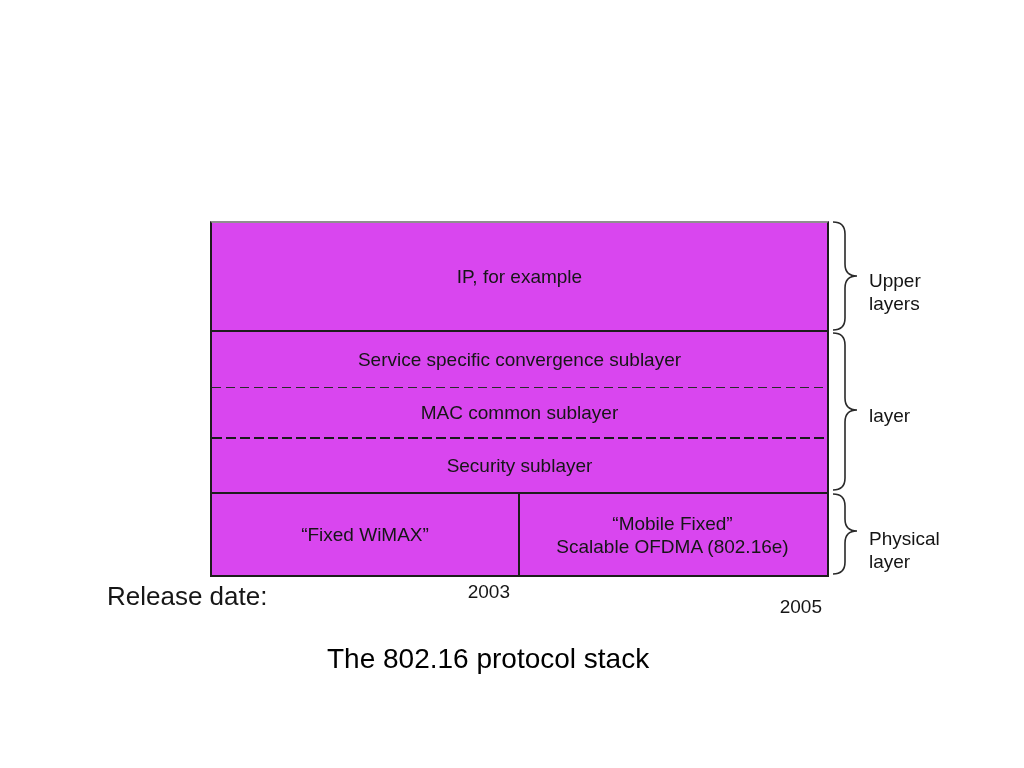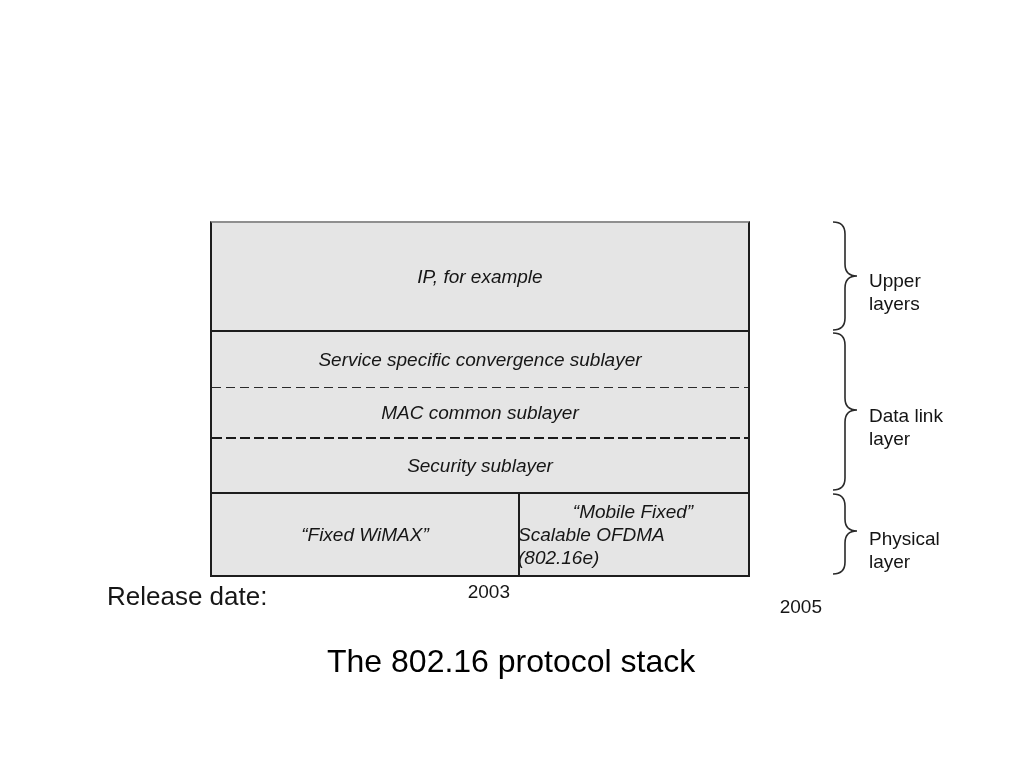--- a/index.html
+++ b/index.html
@@ -10,26 +10,25 @@
     color: #111111;
     position: relative;
     overflow: hidden;
   }
   .slide { position: absolute; inset: 0; }
 
   
   .stack-box {
     position: absolute;
     left: 210px; top: 221px;
-    width: 540px; height: 356px;
+    width: 619px; height: 356px;
     box-sizing: border-box;
     border: 2px solid #1d1d1d;
     border-top: 2px solid #8f8f8f;
-    background: #e5e5e5;
-    font-style: italic;
+    background: #d946ef;
   }
   .stack-box .txt {
     position: absolute; left: 0; width: 100%;
     display: flex; align-items: center; justify-content: center;
     font-size: 19px; color: #161616; text-align: center;
   }
   .row-ip       { top: 0px;   height: 107px; }
   .row-service  { top: 109px; height: 55px; }
   .row-mac      { top: 165px; height: 49px; }
   .row-security { top: 216px; height: 53px; }
@@ -79,21 +78,21 @@
     position: absolute; left: 88px; top: 581px;
     font-size: 26px; color: #161616; margin-left: 19px;
   }
   .year { position: absolute; top: 581px; font-size: 19px; text-align: right; color: #161616; }
   .year-2003 { left: 202px; width: 308px; }
   .year-2005 { left: 520px; width: 302px; margin-top: 15px; }
 
   
   .caption {
     position: absolute; left: 327px; top: 643px;
-    font-size: 32px; color: #000000; white-space: nowrap;
+    font-size: 28px; color: #000000; white-space: nowrap;
   }
 </style>
 </head>
 <body>
 
 <div class="slide">
 
   <div class="stack-box">
 
     <div class="txt row-ip">
@@ -137,21 +136,20 @@
     <path d="M3,6 Q15,6 15,18 L15,48 Q15,60 27,60 Q15,60 15,72 L15,102 Q15,114 3,114" fill="none" stroke="#2a2a2a" stroke-width="1.6"></path>
     <path d="M3,117 Q15,117 15,129 L15,182 Q15,194 27,194 Q15,194 15,206 L15,262 Q15,274 3,274" fill="none" stroke="#2a2a2a" stroke-width="1.6"></path>
     <path d="M3,278 Q15,278 15,290 L15,303 Q15,315 27,315 Q15,315 15,327 L15,346 Q15,358 3,358" fill="none" stroke="#2a2a2a" stroke-width="1.6"></path>
   </svg>
 
   <div class="side-label upper">
     <div>Upper</div>
     <div>layers</div>
   </div>
   <div class="side-label datalink">
-    <div>Data link</div>
     <div>layer</div>
   </div>
   <div class="side-label physical">
     <div>Physical</div>
     <div>layer</div>
   </div>
 
   <div class="release-label">Release date:</div>
   <div class="year year-2003">2003</div>
   <div class="year year-2005">2005</div>

